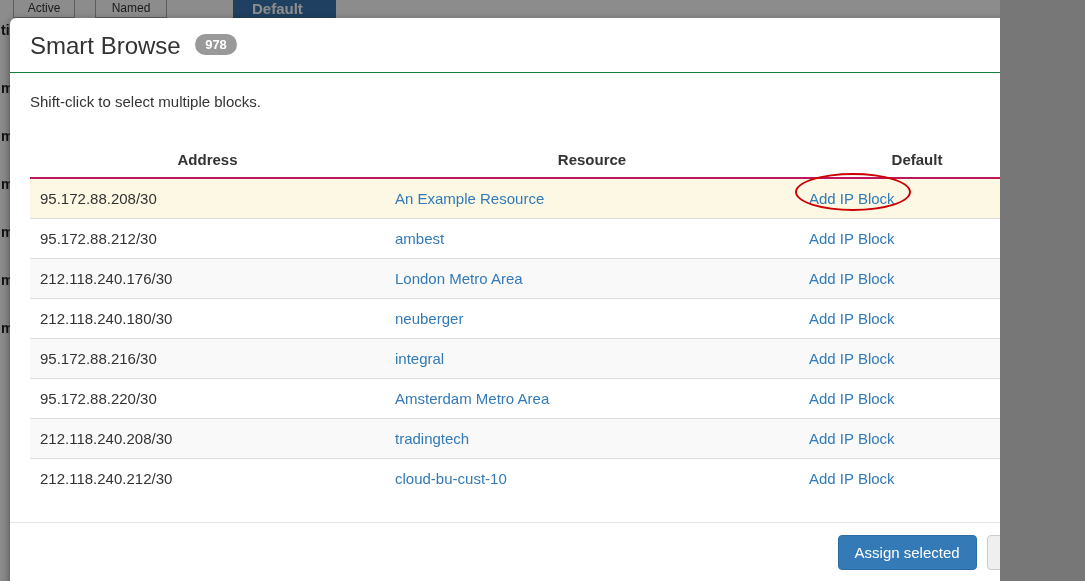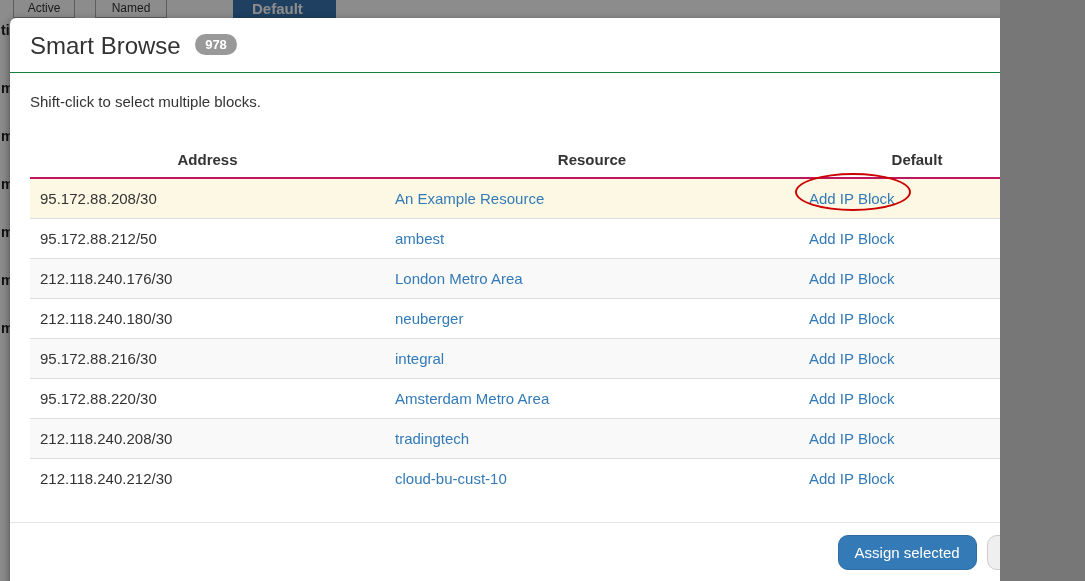--- a/index.html
+++ b/index.html
@@ -46,21 +46,21 @@
            border: 1px solid #e2e2e2; }
   .sb-arrow { position: absolute; left: 0; width: 14px; height: 16px; background: #f1f1f1;
            color: #555; font-size: 8px; text-align: center; line-height: 16px; cursor: pointer; }
   .sb-arrow.up { top: 0; border-bottom: 1px solid #ddd; }
   .sb-arrow.down { bottom: 0; border-top: 1px solid #ddd; }
   .sb-thumb { position: absolute; left: 1px; top: 17px; width: 12px; height: 54px; background: #c1c1c1; cursor: pointer; }
 
   
   .modal-footer { border-top: 1px solid #e5e5e5; padding: 12px 16px 20px; display: flex;
            justify-content: flex-end; gap: 10px; }
-  .btn { font-family: "Liberation Sans", sans-serif; font-size: 15px; padding: 8px 16px; border-radius: 10px; cursor: pointer; }
+  .btn { font-family: "Liberation Sans", sans-serif; font-size: 15px; padding: 8px 16px; border-radius: 4px; cursor: pointer; }
   .btn-primary { background: #337ab7; border: 1px solid #2e6da4; color: #fff; }
   .btn-default { background: #efefef; border: 1px solid #ccc; color: #333; }
 </style>
 </head>
 <body>
 
 <div class="stage">
 
   <div class="bg-layer">
     <div class="bg-tab t1">
@@ -106,21 +106,21 @@
             <th>Default</th>
           </tr>
         </thead>
         <tbody>
           <tr class="highlight">
             <td>95.172.88.208/30</td>
             <td><a class="link">An Example Resource</a></td>
             <td><a class="link">Add IP Block</a></td>
           </tr>
           <tr>
-            <td>95.172.88.212/50</td>
+            <td>95.172.88.212/30</td>
             <td><a class="link">ambest</a></td>
             <td><a class="link">Add IP Block</a></td>
           </tr>
           <tr>
             <td>212.118.240.176/30</td>
             <td><a class="link">London Metro Area</a></td>
             <td><a class="link">Add IP Block</a></td>
           </tr>
           <tr>
             <td>212.118.240.180/30</td>

